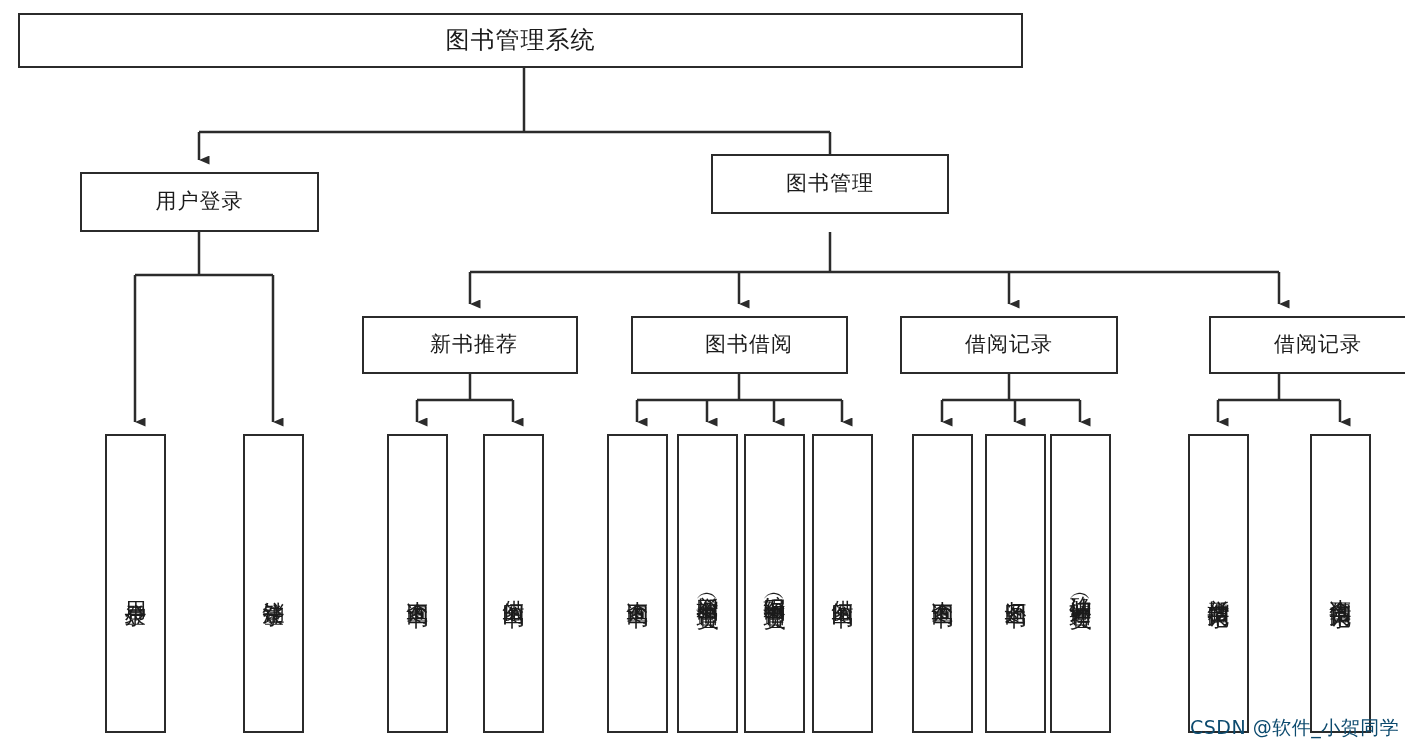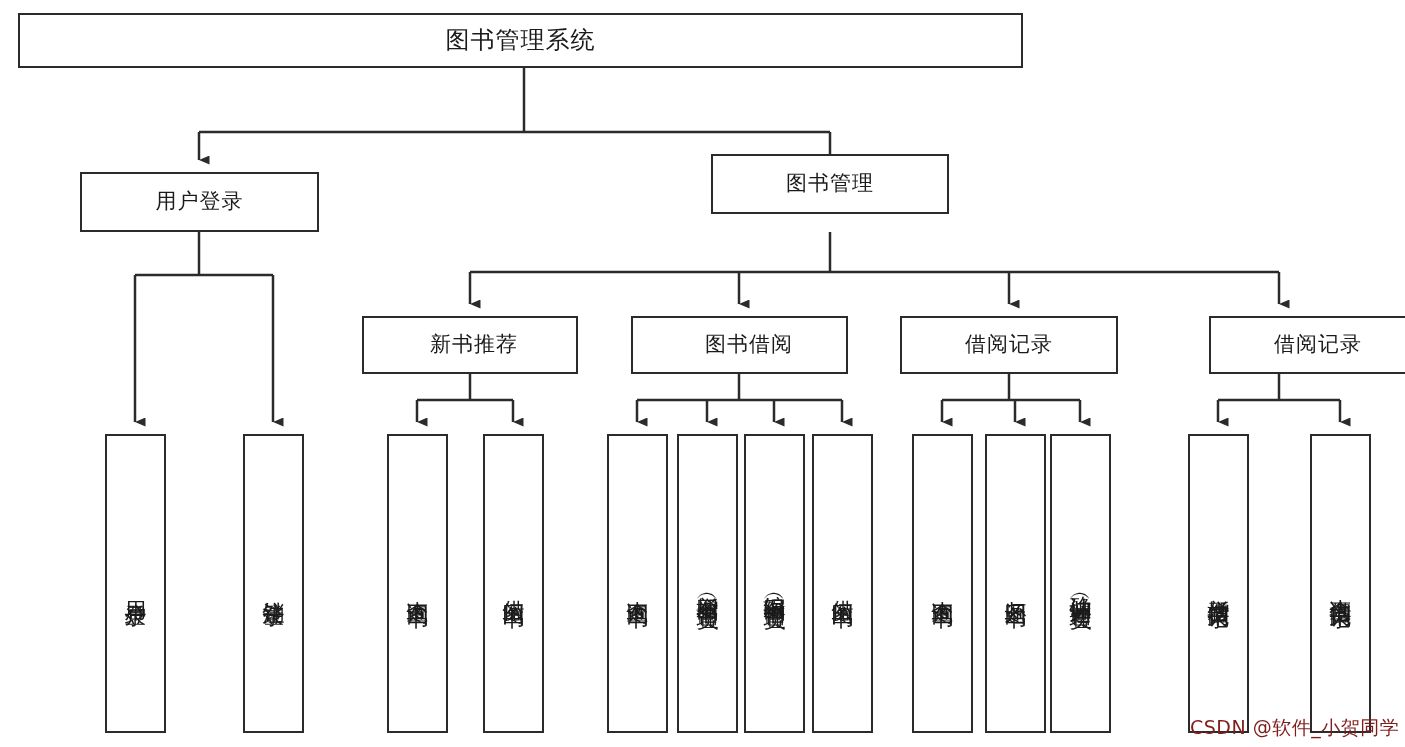--- a/index.html
+++ b/index.html
@@ -59,21 +59,21 @@
   .vert .vlabel-wrap {
     width: 100%;
     height: 100%;
     display: flex;
     align-items: center;
     justify-content: center;
   }
   .watermark {
     position: absolute;
     font-size: 19px;
-    color: #7f1d1d;
+    color: #0c4a6e;
     white-space: nowrap;
     letter-spacing: 0.5px;
   }
 </style>
 </head>
 <body>
 
 <div id="canvas">
 
   <svg class="connectors" viewBox="0 0 1405 747" xmlns="http://www.w3.org/2000/svg">

